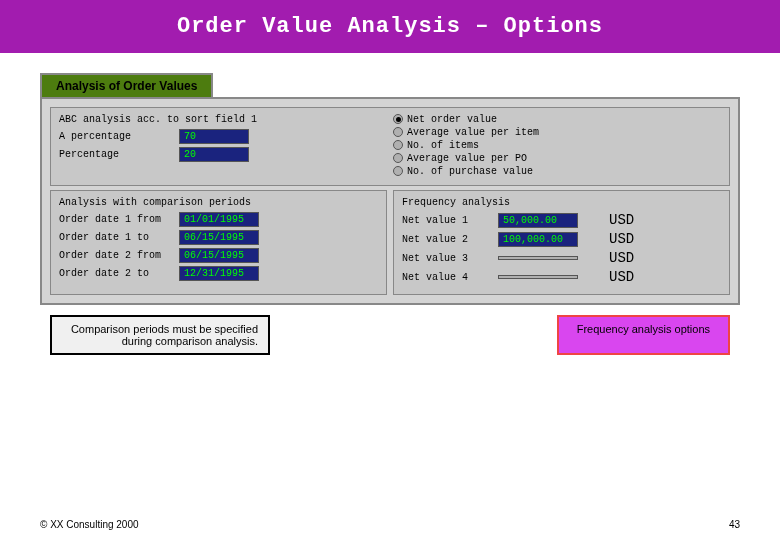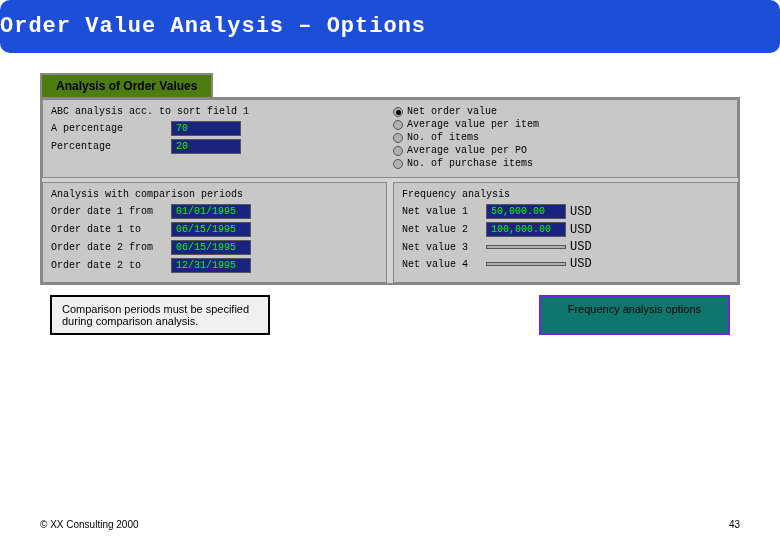--- a/index.html
+++ b/index.html
@@ -6,48 +6,49 @@
     body {
       width: 780px;
       height: 540px;
       background: #ffffff;
       font-family: 'Courier New', Courier, monospace;
       font-size: 11px;
       overflow: hidden;
     }
 
     .header {
-      background: #1d4ed8;
+      background: #a21caf;
       color: #ffffff;
+      text-align: center;
       padding: 14px 0;
       font-size: 22px;
       font-weight: bold;
       font-family: 'Courier New', Courier, monospace;
       letter-spacing: 1px;
-      border-radius: 10px;
     }
 
     .main-content {
       padding: 20px 40px;
     }
 
     .tab-label {
       display: inline-block;
       background: #4d7c0f;
       border: 2px solid #888;
       border-bottom: none;
       padding: 4px 14px;
       font-size: 12px;
       font-weight: bold;
       font-family: Arial, sans-serif;
     }
 
     .form-container {
       border: 2px solid #888;
       background: #d4d4d4;
+      padding: 8px;
     }
 
     .form-section {
       border: 1px solid #888;
       background: #c8c8c8;
       padding: 6px 8px;
       margin-bottom: 4px;
     }
 
     .section-title {
@@ -96,21 +97,21 @@
       color: #00ff00;
       border: 1px solid #555;
       padding: 1px 4px;
       font-family: 'Courier New', Courier, monospace;
       font-size: 10px;
       min-width: 80px;
     }
 
     .radio-row {
       display: flex;
-      align-items: flex-end;
+      align-items: flex-start;
       margin-bottom: 2px;
       font-size: 10px;
       gap: 4px;
     }
 
     .radio-circle {
       width: 10px;
       height: 10px;
       border: 1px solid #555;
       border-radius: 50%;
@@ -147,21 +148,21 @@
       border: 1px solid #888;
       background: #c8c8c8;
       padding: 6px 8px;
     }
 
     .freq-field-row {
       display: flex;
       align-items: center;
       margin-bottom: 3px;
       font-size: 10px;
-      gap: 4px;
+      gap: 16px;
     }
 
     .freq-label {
       min-width: 80px;
     }
 
     .freq-input {
       background: #1a237e;
       color: #00ff00;
       border: 1px solid #555;
@@ -175,44 +176,45 @@
       background: #b0b0b0;
       color: #000;
       border: 1px solid #555;
       padding: 1px 4px;
       font-family: 'Courier New', Courier, monospace;
       font-size: 10px;
       min-width: 80px;
     }
 
     .currency-label {
-      font-size: 12px;
-      margin-left: 0;
+      font-size: 14px;
+      margin-left: 15px;
     }
 
     .callout-area {
       display: flex;
       justify-content: space-between;
       margin-top: 10px;
       padding: 0 10px;
     }
 
     .callout-box {
       border: 2px solid #000;
       background: #f0f0f0;
       padding: 6px 10px;
       font-size: 11px;
       font-family: Arial, sans-serif;
       max-width: 220px;
+      text-align: right;
     }
 
     .callout-box-right {
-      border: 2px solid #6d28d9;
-      background: #0f766e;
-      padding: 6px 27px;
+      border: 2px solid #ef4444;
+      background: #d946ef;
+      padding: 6px 18px;
       font-size: 11px;
       font-family: Arial, sans-serif;
       max-width: 200px;
     }
 
     .footer {
       position: absolute;
       bottom: 10px;
       left: 40px;
       right: 40px;
@@ -263,21 +265,21 @@
           <div class="radio-row">
             <span class="radio-circle"></span>
             <span>No. of items</span>
           </div>
           <div class="radio-row">
             <span class="radio-circle"></span>
             <span>Average value per PO</span>
           </div>
           <div class="radio-row">
             <span class="radio-circle"></span>
-            <span>No. of purchase items</span>
+            <span>No. of purchase value</span>
           </div>
         </div>
       </div>
     </div>
 
     <div class="bottom-section">
       <div class="bottom-left">
         <div class="section-title">Analysis with comparison periods</div>
         <div class="field-row">
           <span class="field-label">Order date 1 from</span>

